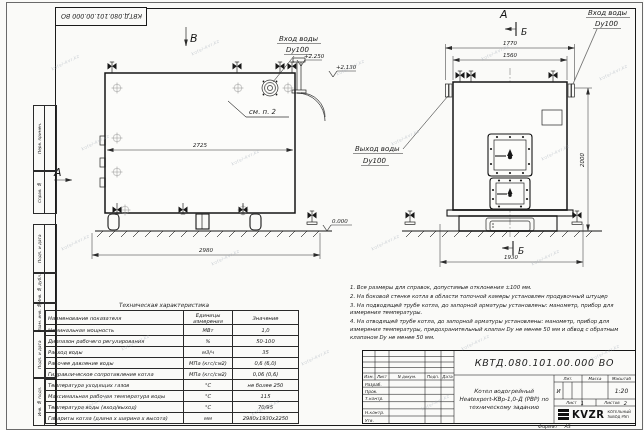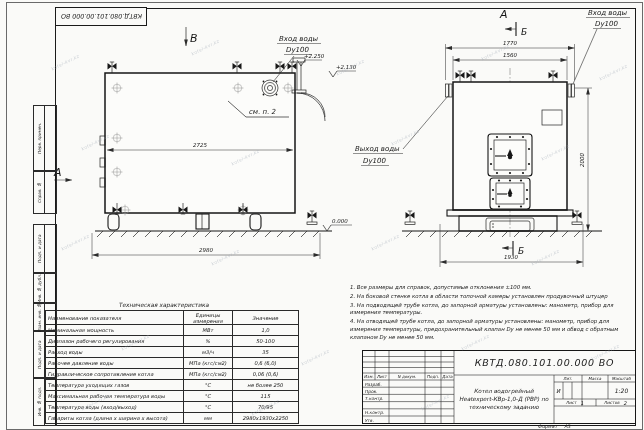--- a/index.html
+++ b/index.html
@@ -456,20 +456,28 @@
     <span class="cellspan lit">И</span>
     <span class="cellspan scale">1:20</span>
     <div class="cellspan sheetcell" style="left:191px;width:42px">
       <span class="lab">Лист</span>
         <span class="val">1</span>
     </div>
     <div class="cellspan sheetcell" style="left:233px;width:39px">
       <span class="lab">Листов</span>
         <span class="val">2</span>
     </div>
+    <div class="cellspan logo">
+      <span class="logo-mark"></span>
+      <span class="logo-word">KVZR</span>
+      <span class="logo-co">
+        <span>КОТЕЛЬНЫЙ</span>
+        <span>ЗАВОД РЭП</span>
+      </span>
+    </div>
   </div>
 
   <div class="fmt">
     <span>Формат</span>
       <span>А3</span>
   </div>
 
 </div>
 
 </body></html>

